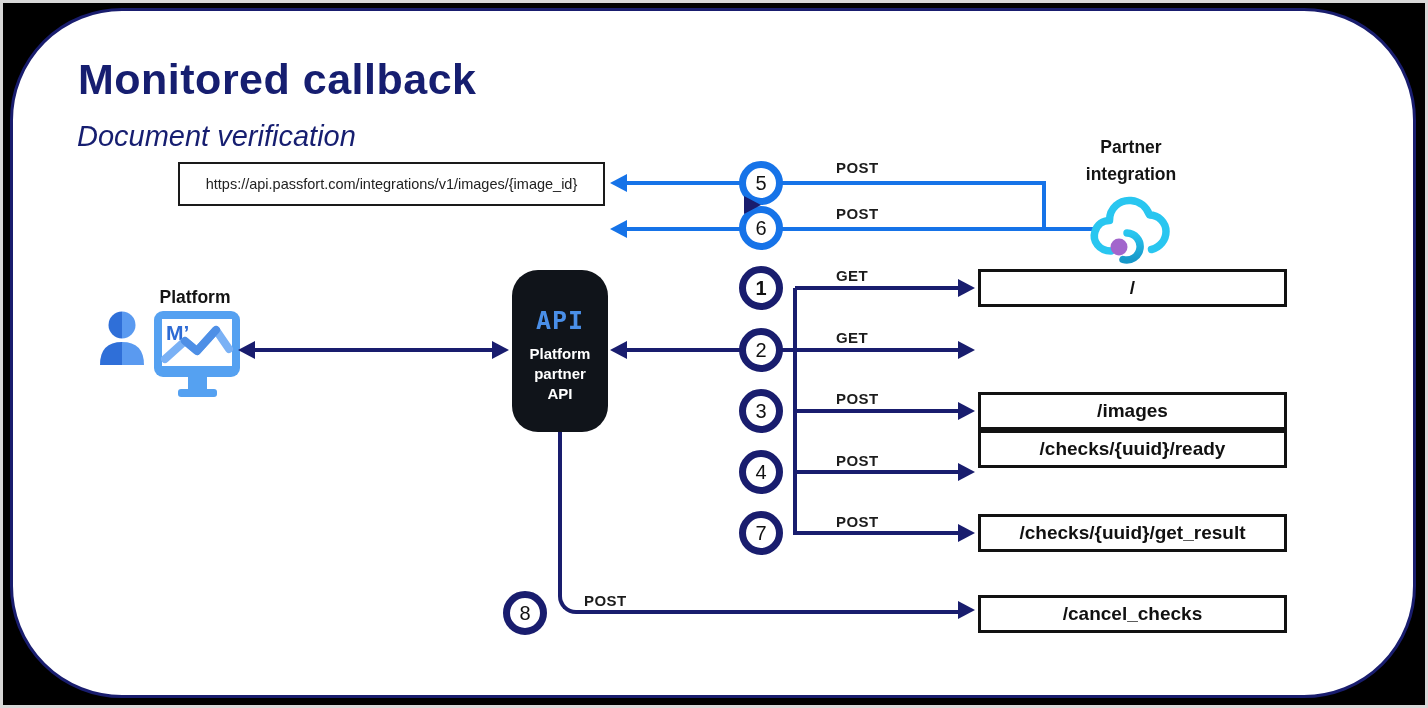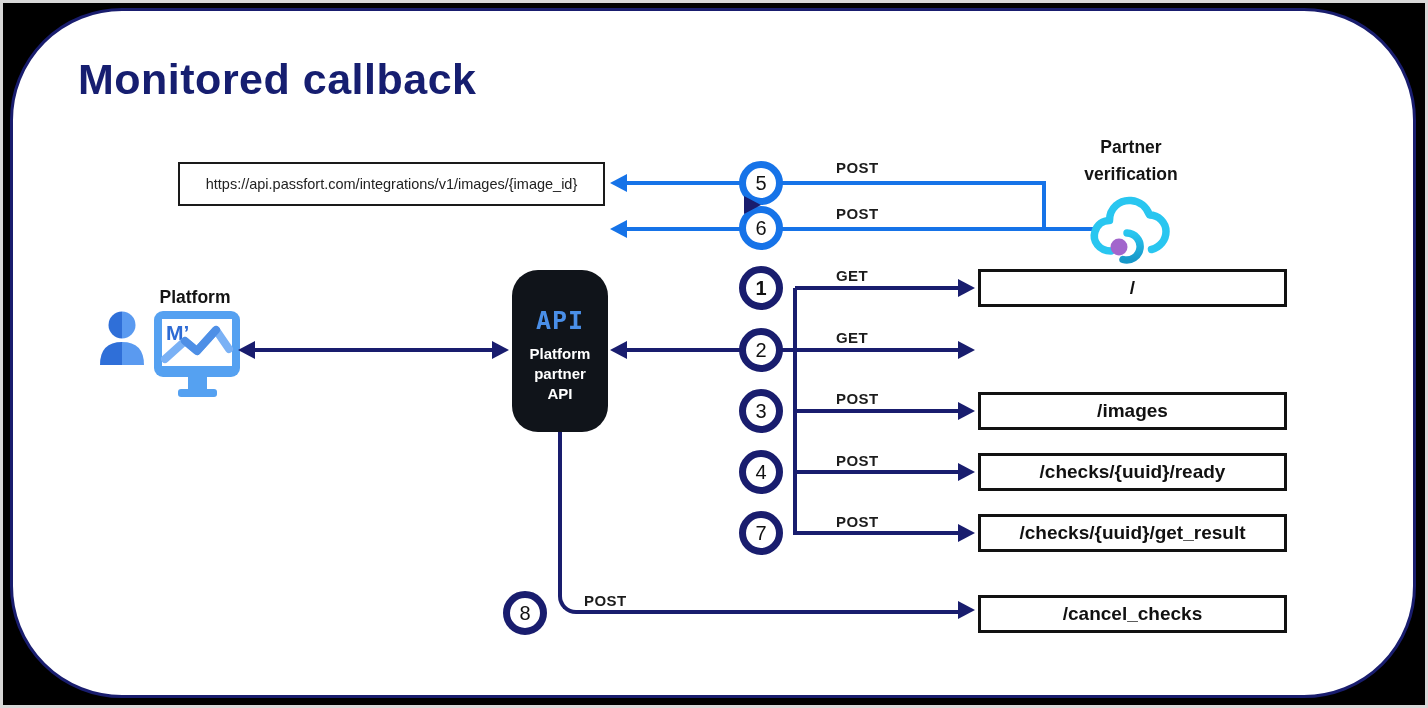--- a/index.html
+++ b/index.html
@@ -100,39 +100,40 @@
 </style>
 </head>
 <body>
 
 <div class="canvas"></div>
 <div class="panel"></div>
 
 <div class="stage">
 
   <div class="title">Monitored callback</div>
+  <div class="subtitle">Document verification</div>
 
   <div class="urlbox" style="top:162px">https://api.passfort.com/integrations/v1/images/{image_id}</div>
 
   <div class="hline blue" style="top:181px;left:627px;width:419px"></div>
   <div class="vline blue" style="top:181px;left:1042px;height:50px"></div>
   <div class="hline blue" style="top:227px;left:627px;width:468px"></div>
   <div class="arr l bl" style="top:174px;left:610px"></div>
   <div class="arr l bl" style="top:220px;left:610px"></div>
 
   <div class="step blue" style="left:739px;top:161px">5</div>
   <div class="step blue" style="left:739px;top:206px">6</div>
   <div class="arr r" style="left:744px;top:196px;z-index:4"></div>
 
   <div class="mth" style="left:836px;top:159px">POST</div>
   <div class="mth" style="left:836px;top:205px">POST</div>
 
   <div class="partner-label">
     <span>Partner</span><br>
-    <span>verification</span>
+    <span>integration</span>
   </div>
   <div class="icon-wrap" style="left:1088px;top:192px">
     <svg width="86" height="78" viewBox="0 0 86 78">
       <defs>
         <linearGradient id="sw" x1="0" y1="0" x2="0" y2="1">
           <stop offset="0" stop-color="#29c6f0"></stop>
           <stop offset="1" stop-color="#1798c9"></stop>
         </linearGradient>
       </defs>
       <path d="M 23 59 C 11 59 4 49 7 39.5 C 9.3 32.5 15 28.5 21.5 28.5 C 21.5 16 31.5 7.5 43 8.5 C 52 9.2 58.5 15 61.5 23 C 70.5 23 78 30.5 78 39.5 C 78 48 72 55.5 63.5 57.5" fill="none" stroke="#29c6f0" stroke-width="7.5" stroke-linecap="round" stroke-linejoin="round"></path>
@@ -204,17 +205,17 @@
 
   <div class="mth" style="left:836px;top:267px">GET</div>
   <div class="mth" style="left:836px;top:329px">GET</div>
   <div class="mth" style="left:836px;top:390px">POST</div>
   <div class="mth" style="left:836px;top:452px">POST</div>
   <div class="mth" style="left:836px;top:513px">POST</div>
   <div class="mth" style="left:584px;top:592px">POST</div>
 
   <div class="ep" style="top:269px">/</div>
   <div class="ep" style="top:392px">/images</div>
-  <div class="ep" style="top:453px">/checks/{uuid}/ready</div>
+  <div class="ep" style="top:430px">/checks/{uuid}/ready</div>
   <div class="ep" style="top:514px">/checks/{uuid}/get_result</div>
   <div class="ep" style="top:595px">/cancel_checks</div>
 
 </div>
 
 </body></html>

